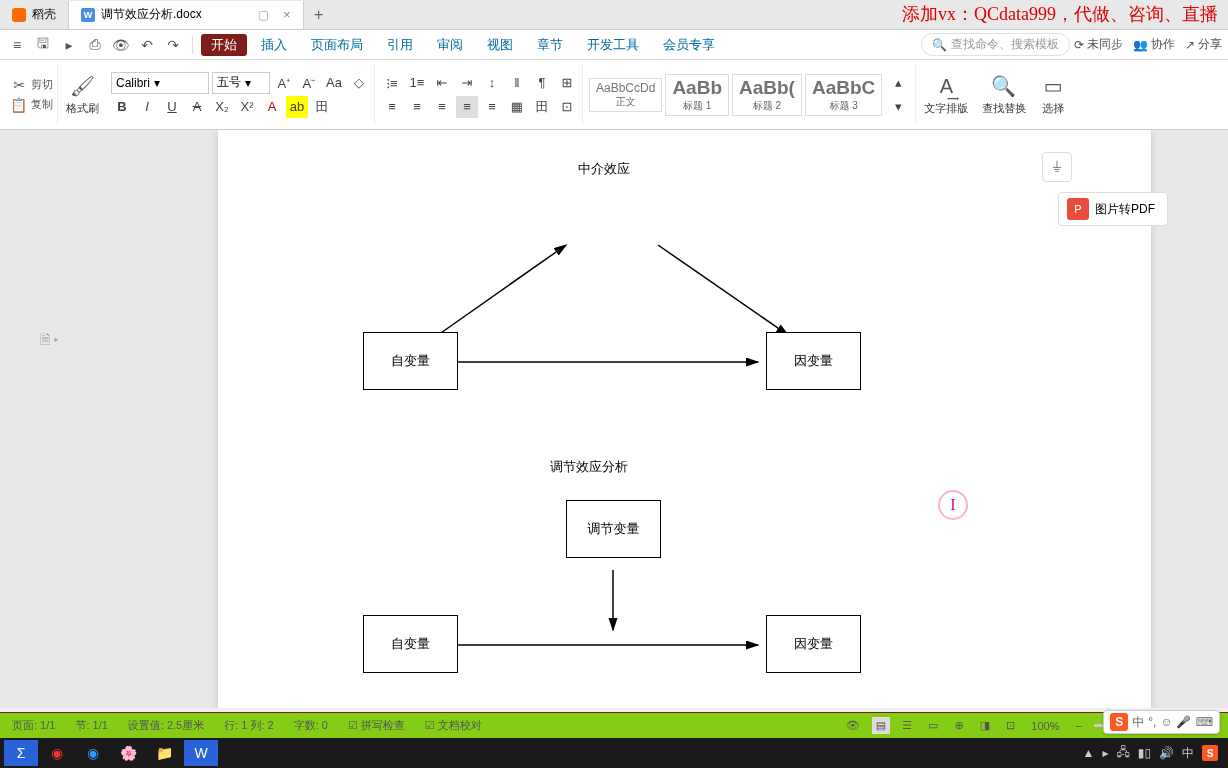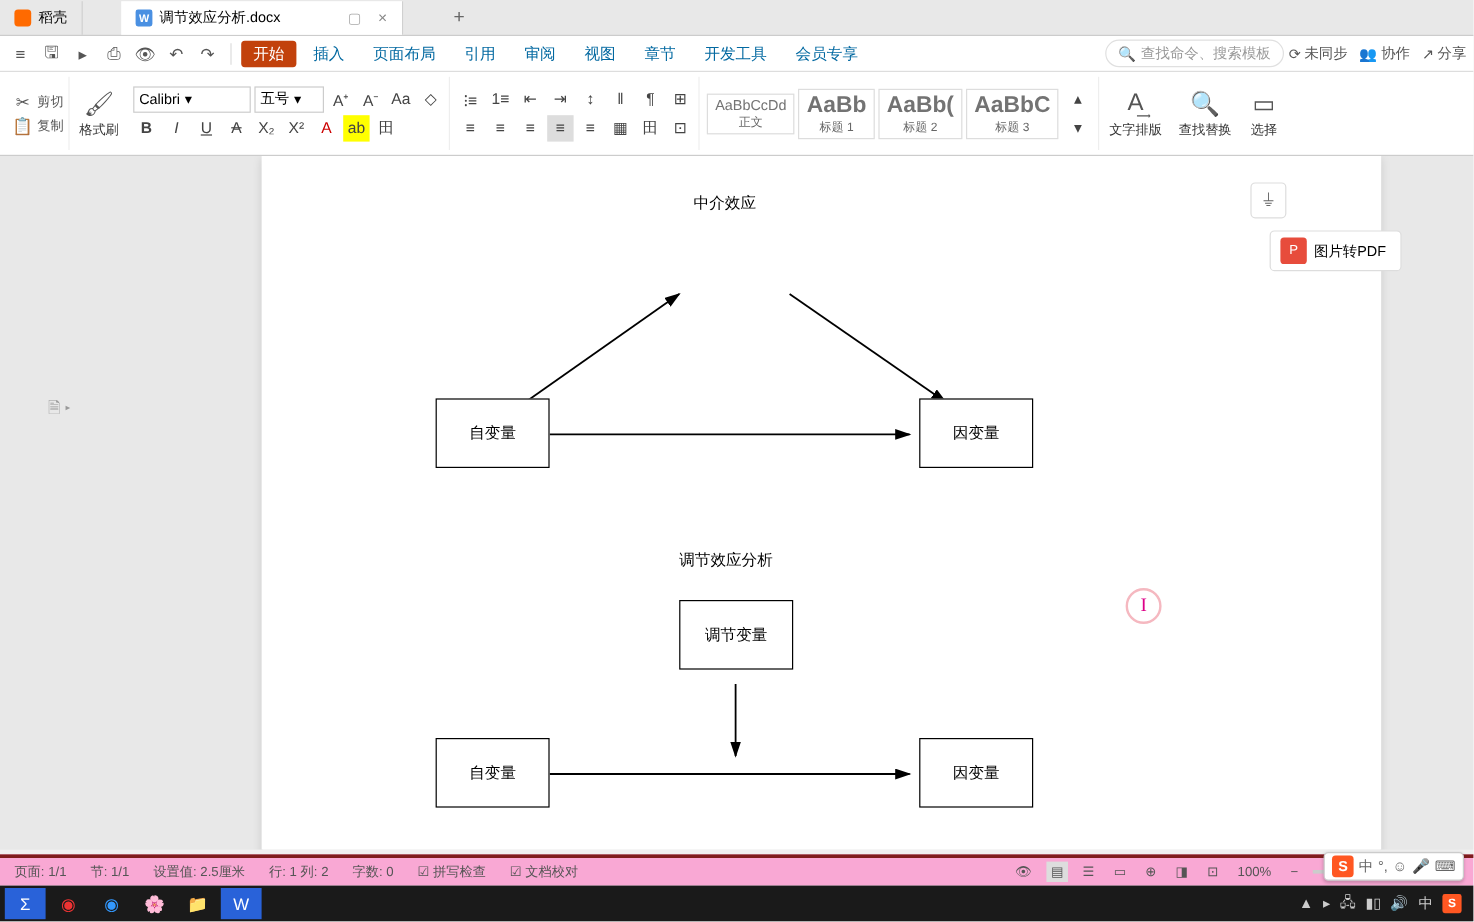--- a/index.html
+++ b/index.html
@@ -1,32 +1,32 @@
 <!DOCTYPE html>
 <html><head>
 <meta charset="utf-8">
 <style>
 * { margin:0; padding:0; box-sizing:border-box; font-family:"Microsoft YaHei",sans-serif; }
 body { background:#f0f0f0; width:1228px; height:768px; overflow:hidden; position:relative; }
 
 
-.tabs { height:30px; background:#e8e8e8; display:flex; align-items:center; border-bottom:1px solid #ccc; position:relative;gap:32px; }
+.tabs { height:30px; background:#e8e8e8; display:flex; align-items:center; border-bottom:1px solid #ccc; position:relative; }
 .tab { height:28px; display:flex; align-items:center; padding:0 12px; font-size:12px; border-right:1px solid #d0d0d0; cursor:pointer; gap:6px; }
 .tab.active { background:#fff; }
 .tab-icon { width:14px; height:14px; display:inline-block; }
 .tab-close { margin-left:8px; color:#888; font-size:13px; }
 .tab-add { width:30px; text-align:center; font-size:16px; color:#666; }
 .watermark { position:absolute; right:10px; top:2px; color:#d00; font-size:18px; font-family:SimSun; }
 
 
 .row2 { height:30px; background:#fff; display:flex; align-items:center; border-bottom:1px solid #ddd; padding:0 6px; gap:4px; }
 .qa-btn { width:22px; height:22px; display:flex; align-items:center; justify-content:center; color:#555; cursor:pointer; font-size:14px; }
 .sep { width:1px; height:18px; background:#ddd; margin:0 4px; }
 .rtab { padding:2px 10px; font-size:13px; color:#0369a1; cursor:pointer; border-radius:3px; }
-.rtab.active { background:#c2410c; color:#fff; }
+.rtab.active { background:#7f1d1d; color:#fff; }
 .search-box { margin-left:auto; display:flex; align-items:center; gap:4px; background:#fff; border:1px solid #e0e0e0; border-radius:12px; padding:2px 10px; font-size:12px; color:#999; }
 .topright { display:flex; align-items:center; gap:10px; font-size:12px; color:#555; }
 .topright span { cursor:pointer; display:flex; align-items:center; gap:3px; }
 
 
 .ribbon { height:70px; background:#fff; display:flex; align-items:stretch; border-bottom:1px solid #ccc; padding:4px 6px; gap:2px; }
 .grp { display:flex; flex-direction:column; justify-content:center; padding:0 4px; border-right:1px solid #eee; gap:2px; }
 .grp-row { display:flex; align-items:center; gap:3px; }
 .grp-stack { display:flex; flex-direction:column; align-items:center; justify-content:center; gap:2px; font-size:11px; color:#333; cursor:pointer; padding:0 6px; }
 .ico { width:18px; height:18px; display:flex; align-items:center; justify-content:center; color:#555; font-size:14px; }
@@ -48,21 +48,21 @@
 .side-pdf .pi { width:22px; height:22px; background:#e74c3c; border-radius:3px; display:flex; align-items:center; justify-content:center; color:#fff; font-size:11px; }
 .page-ins { position:absolute; left:40px; top:200px; display:flex; align-items:center; gap:3px; color:#999; font-size:13px; cursor:pointer; }
 
 
 .dtitle { position:absolute; font-size:13px; }
 .dbox { position:absolute; border:1.5px solid #000; display:flex; align-items:center; justify-content:center; font-size:13px; background:#fff; }
 svg.arrows { position:absolute; top:0; left:0; width:100%; height:100%; pointer-events:none; }
 .cursor-beam { position:absolute; right:260px; top:360px; width:30px; height:30px; border:2px solid #f5b8c0; border-radius:50%; display:flex; align-items:center; justify-content:center; color:#d08; font-size:16px; font-family:serif; }
 
 
-.status { position:absolute; bottom:30px; left:0; right:0; height:26px; background:#f9a8d4; border-top:3px solid #7f1d1d; display:flex; align-items:center; font-size:11px; color:#555; padding:0 8px; gap:12px; }
+.status { position:absolute; bottom:30px; left:0; right:0; height:26px; background:#84cc16; border-top:1px solid #7f1d1d; display:flex; align-items:center; font-size:11px; color:#555; padding:0 8px; gap:12px; }
 .status .r { margin-left:auto; display:flex; align-items:center; gap:8px; }
 .st-btn { cursor:pointer; padding:2px 4px; display:flex; align-items:center; gap:3px; }
 .zoom-slider { width:80px; height:3px; background:#ccc; position:relative; }
 .zoom-slider::after { content:''; position:absolute; left:50%; top:-4px; width:10px; height:10px; background:#888; border-radius:2px; }
 
 
 .taskbar { position:absolute; bottom:0; left:0; right:0; height:30px; background:#1a1a1a; display:flex; align-items:center; padding:0 4px; gap:2px; }
 .tb-btn { width:34px; height:26px; display:flex; align-items:center; justify-content:center; color:#ccc; cursor:pointer; font-size:14px; }
 .tb-btn.blue { background:#2962d9; color:#fff; }
 .tb-btn.active { background:#333; }
@@ -81,20 +81,21 @@
     <span class="tab-icon" style="background:#ff6a00;border-radius:3px;"></span>
     <span>稻壳</span>
   </div>
   <div class="tab active">
     <span class="tab-icon" style="background:#4a90e2;border-radius:2px;display:flex;align-items:center;justify-content:center;color:#fff;font-size:9px;font-weight:bold;">W</span>
     <span>调节效应分析.docx</span>
     <span style="margin-left:50px;color:#aaa;">▢</span>
     <span class="tab-close">×</span>
   </div>
   <div class="tab-add">+</div>
+  <div class="watermark">添加vx：QCdata999，代做、咨询、直播</div>
 </div>
 
 <div class="row2">
   <div class="qa-btn">≡</div>
   <div class="qa-btn">🖫</div>
   <div class="qa-btn">▸</div>
   <div class="qa-btn">⎙</div>
   <div class="qa-btn">👁</div>
   <div class="qa-btn">↶</div>
   <div class="qa-btn">↷</div>
@@ -239,21 +240,21 @@
       <line x1="240" y1="515" x2="540" y2="515" stroke="#000" stroke-width="1.5" marker-end="url(#ah)"></line>
     </svg>
     <div class="dtitle" style="left:360px;top:30px;">中介效应</div>
     <div class="dbox" style="left:145px;top:202px;width:95px;height:58px;">
         <span>自变量</span>
       </div>
     <div class="dbox" style="left:548px;top:202px;width:95px;height:58px;">
         <span>因变量</span>
       </div>
 
-    <div class="dtitle" style="left:348px;top:328px;text-align:center;">调节效应分析</div>
+    <div class="dtitle" style="left:332px;top:328px;text-align:center;">调节效应分析</div>
     <div class="dbox" style="left:348px;top:370px;width:95px;height:58px;">
         <span>调节变量</span>
       </div>
     <div class="dbox" style="left:145px;top:485px;width:95px;height:58px;">
         <span>自变量</span>
       </div>
     <div class="dbox" style="left:548px;top:485px;width:95px;height:58px;">
         <span>因变量</span>
       </div>
   </div>

